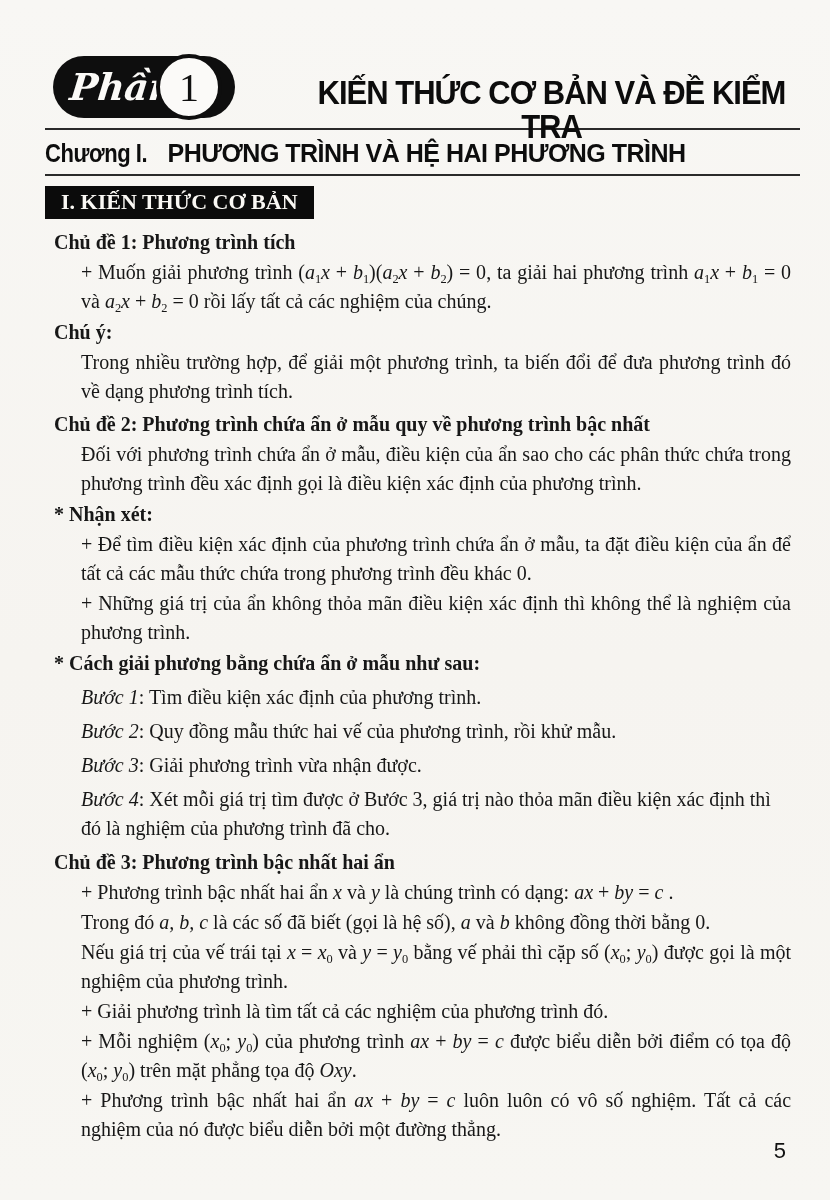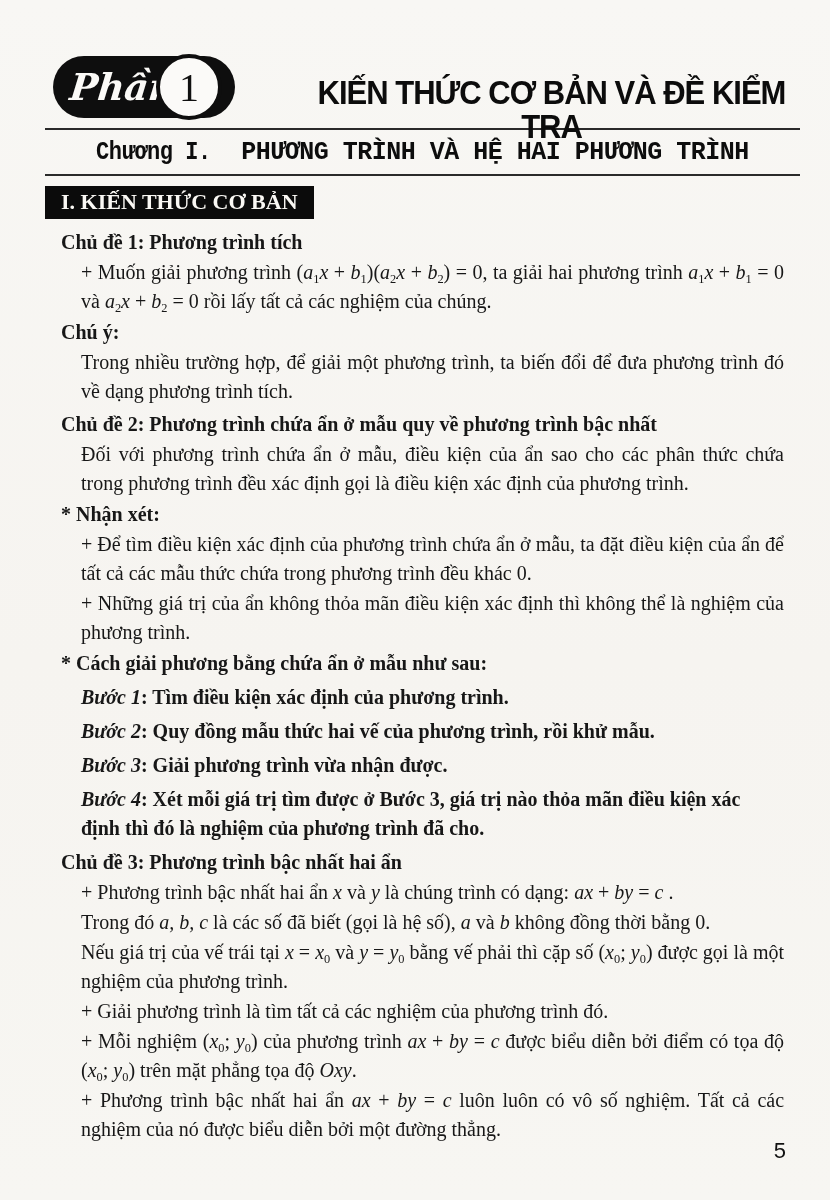--- a/index.html
+++ b/index.html
@@ -42,42 +42,42 @@
     font-family:"Liberation Sans","DejaVu Sans",sans-serif;
     font-weight:bold;font-size:31px;line-height:32px;letter-spacing:-1px;
     color:#0c0c0c;transform:scaleY(1.06);
     padding-left:60px;
   }
   .thick-bar{height:9px;background:#0e0e0e;margin-top:3px;}
 
   .rule{height:2px;background:#2a2a2a;border:0;margin:0;}
   .rule-top{margin-top:6px;}
   .chapter{
-    text-align:center;
-    font-family:Liberation Mono, monospace;
+    text-align:left;
+    font-family:Liberation Sans, sans-serif;
     font-weight:bold;font-size:25px;line-height:34px;
     letter-spacing:-0.5px;color:#0d0d0d;
     margin:6px 0 4px 0;
   }
   .chapter .cond{display:inline-block;transform:scaleX(0.88);transform-origin:left center;}
   .section-box{
     display:inline-block;
     background:#0b0b0b;color:#faf8f4;
     font-weight:bold;font-size:22px;line-height:26px;
     padding:3px 16px 4px 16px;
     margin-top:10px;
   }
 
   
   .content{margin-top:9px;font-size:20px;line-height:29px;color:#171717;}
-  .blk{margin:1px 16px;}
+  .blk{margin:1px 9px;}
   .chu-de{font-weight:bold;margin-top:4px;}
   .note{font-weight:bold;margin-top:2px;}
   .p{margin-left:36px;text-align:justify;}
-  .step{margin-left:36px;margin-top:5px;margin-bottom:5px;font-weight:bold;}
+  .step{margin-left:36px;margin-top:5px;margin-bottom:5px;}
   .bold{font-weight:bold;}
   .ital{font-style:italic;}
   .subs{font-size:0.62em;vertical-align:-0.3em;line-height:0;}
 
   .page-num{
     position:absolute;right:44px;bottom:36px;
     font-family:"Liberation Sans","DejaVu Sans",sans-serif;
     font-size:22px;color:#111;
   }
 </style>

